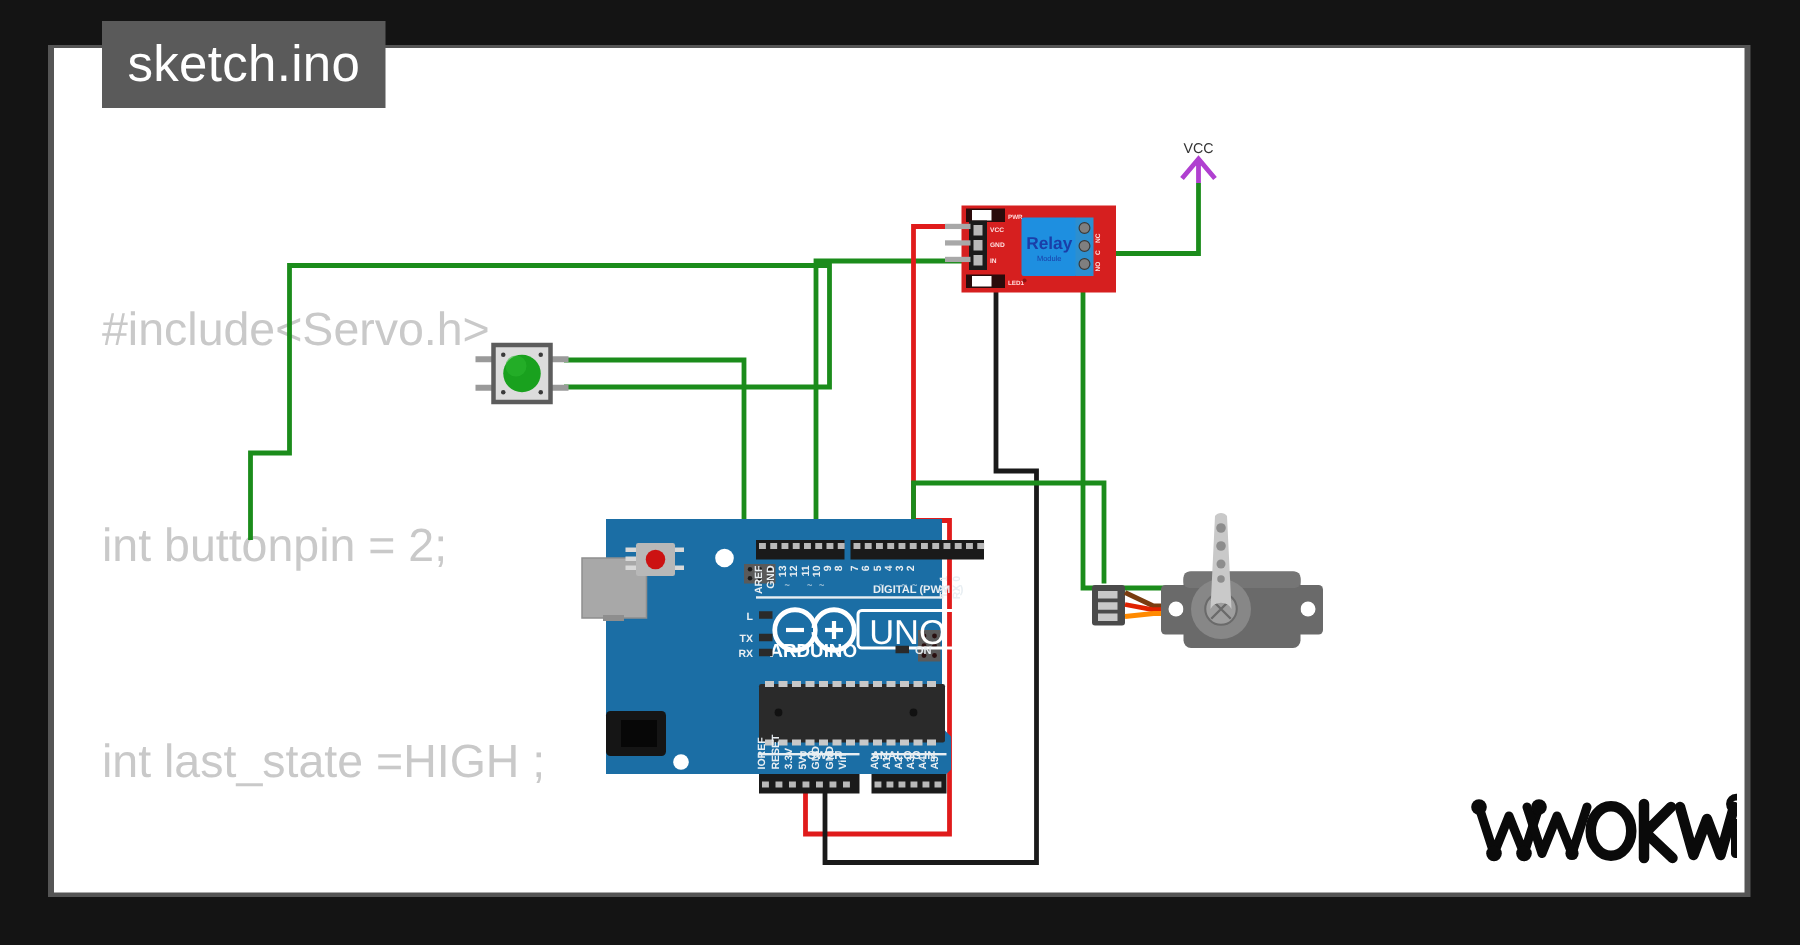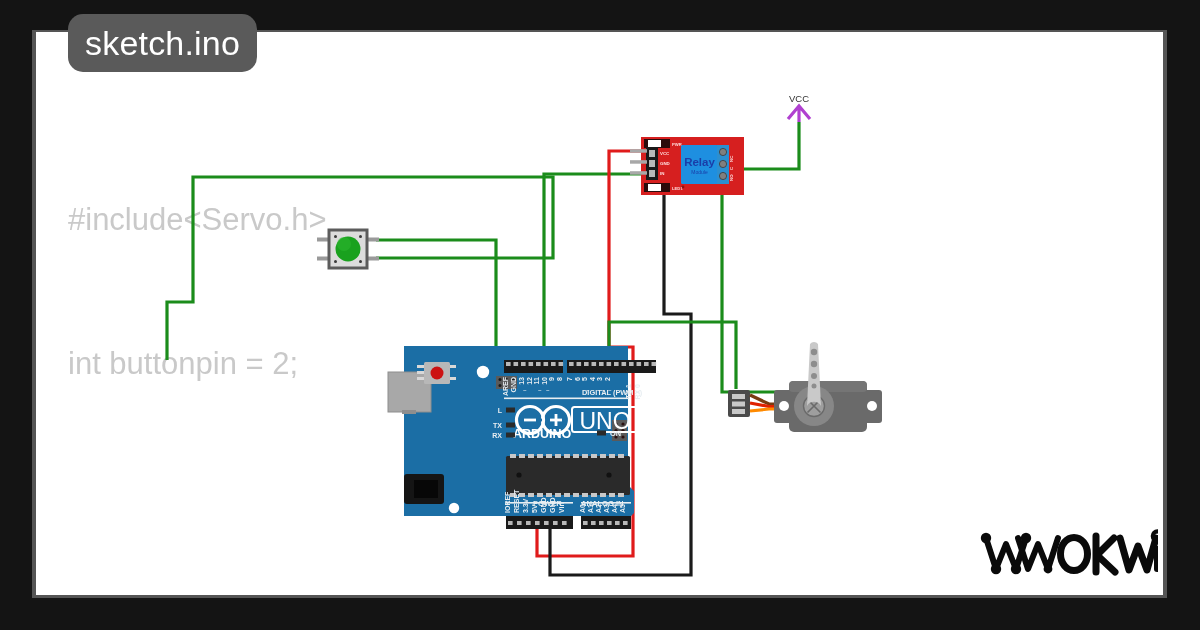--- a/index.html
+++ b/index.html
@@ -36,21 +36,20 @@
     left: 68px; top: 14px;
     height: 58px;
     padding: 0 17px;
     display: flex; align-items: center;
     background: #5a5a5a;
     color: #ffffff;
     font-size: 34px;
     letter-spacing: 0.2px;
     z-index: 40;
     white-space: nowrap;
-    border-radius: 15px;
   }
   
   #code-layer {
     position: absolute;
     left: 68px; top: 100px;
     width: 1000px;
     color: #c9c9c9;
     font-size: 31px;
     line-height: 48px;
     white-space: pre;
@@ -83,20 +82,21 @@
 
 <div id="root">
 
   <div id="canvas-shadow"></div>
 
   <div id="canvas">
 
     <div id="code-layer" style="left:32px; top:68px;">
       <div class="cline">#include&lt;Servo.h&gt;</div>
       <div class="cline">int buttonpin = 2;</div>
+      <div class="cline">int last_state =HIGH ;</div>
       
       
       
       
       
       
       
       
     </div>
 

